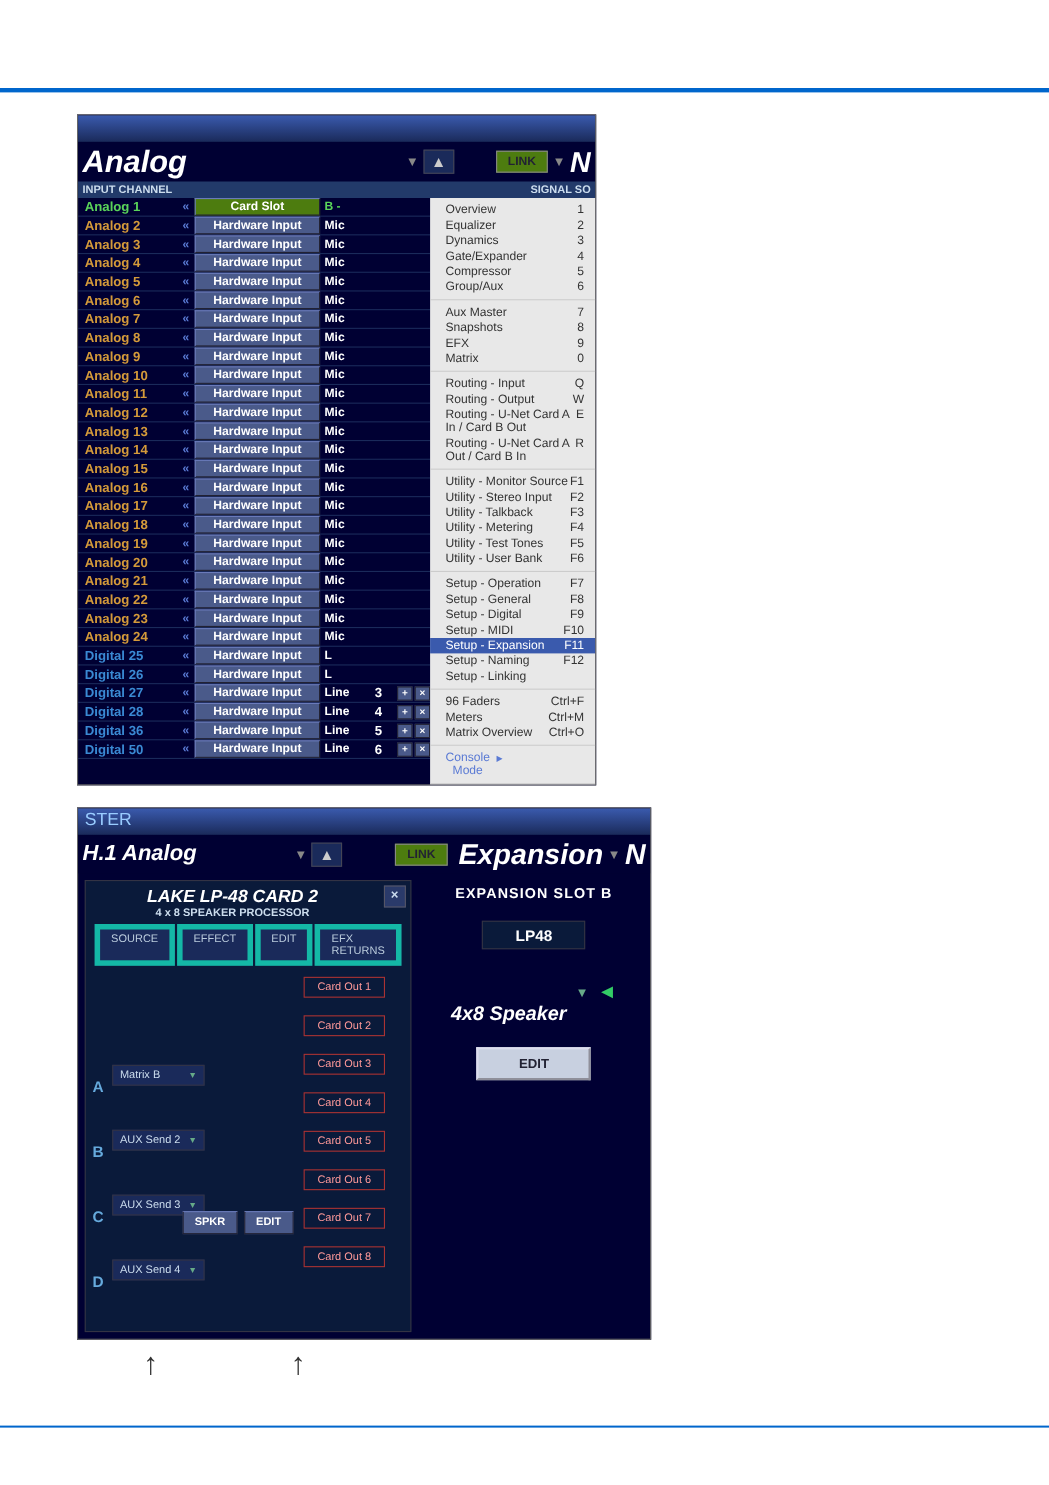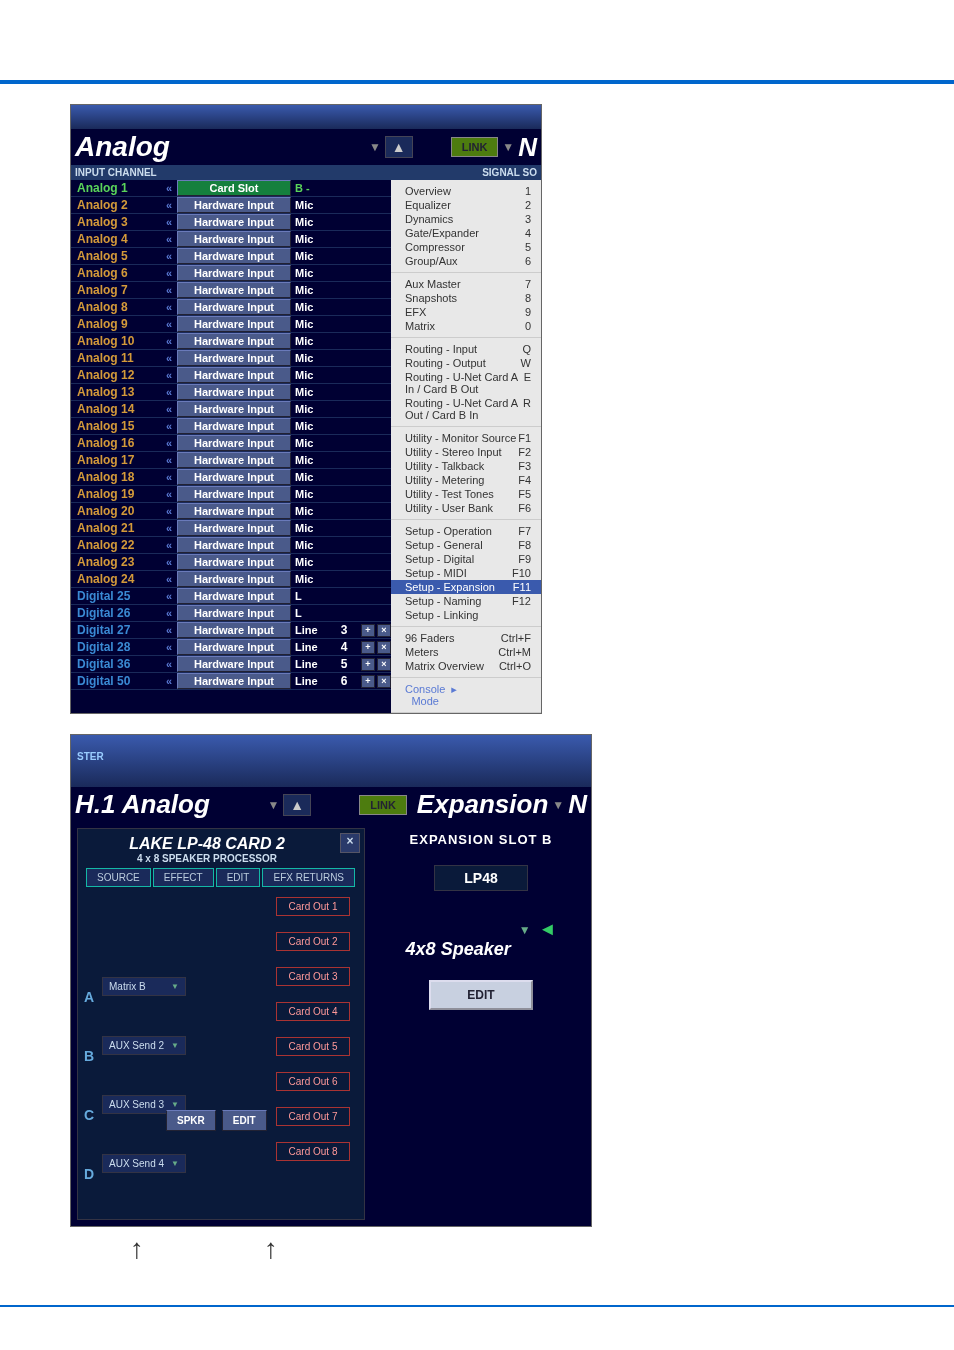--- a/index.html
+++ b/index.html
@@ -1,52 +1,52 @@
 <!DOCTYPE html>
 <html><head>
 <meta charset="utf-8">
 <style>
 body{margin:0;background:#fff;font-family:Arial,Helvetica,sans-serif;width:954px}
 .topline{height:4px;background:#0066cc;margin-top:80px}
 .shot{margin:20px 0 0 70px;background:#000033;border:1px solid #666}
 .shot1{width:470px}
 .shot2{width:520px}
 .titlebar{background:linear-gradient(#3a5aad,#1a2a5a);height:24px}
-.titlebar2{background:linear-gradient(#3a5aad,#1a2a5a);height:20px;color:#9cf;padding:16px 6px;font-size:10px;font-weight:bold}
+.titlebar2{background:linear-gradient(#3a5aad,#1a2a5a);height:20px;color:#9cf;padding:2px 6px;font-size:16px;font-weight:normal}
 .hdr{display:flex;align-items:center;background:#000033;padding:2px 4px;gap:4px}
 .hdr-title{color:#fff;font:bold italic 28px Arial;flex:1}
 .tri{color:#888;font-size:12px}
 .up{background:#1a2a5a;border:1px solid #445;color:#ccc;padding:2px 6px;font-size:14px}
 .link{background:#4d7c0f;border:1px solid #888;color:#223;font:bold 11px Arial;padding:3px 10px}
 .route{color:#fff;font:bold italic 26px Arial;margin-left:6px}
 .colhdr{background:#223a6a;color:#cde;font:bold 10px Arial;padding:2px 4px;display:flex}
 .colhdr span:first-child{flex:1}
 .rows{display:flex}
 .leftcol{flex:0 0 260px}
 .row{display:flex;align-items:center;border-bottom:1px solid #1a2a5a;height:16px;font:bold 12px Arial}
 .ch{color:#d49a3a;width:84px;padding-left:6px}
 .ch.sel{color:#5ad45a}
 .ch.dig{color:#3a8ad4}
 .arr{color:#5a7ad4;width:16px;text-align:center;font-size:11px}
 .btn{background:#4a5a8a;border:1px solid #223;border-top-color:#6a7aba;border-left-color:#6a7aba;color:#fff;font:bold 11px Arial;padding:1px 6px;width:100px;text-align:center}
-.btn.cs{background:#15803d}
+.btn.cs{background:#4d7c0f}
 .sig{color:#fff;font:bold 11px Arial;width:34px;padding-left:4px}
 .sig.b{color:#5ad45a}
 .menu{flex:1;background:#e8e8e8;font:11px Arial;color:#333}
 .mgrp{border-bottom:1px solid #ccc;padding:4px 0}
 .mitem{display:flex;padding:1px 10px 1px 14px}
 .mitem span:first-child{flex:1}
 .mitem.hl{background:#3a5aad;color:#fff}
 .mitem.arr:after{content:'▸';margin-left:6px}
 .exp-hdr{color:#fff;font:bold 13px Arial;text-align:center;padding:10px 0;letter-spacing:1px}
 .card-title{color:#fff;font:bold italic 16px Arial;text-align:center;padding-top:6px}
 .card-sub{color:#cde;font:bold 10px Arial;text-align:center}
 .card-close{float:right;background:#2a3a6a;border:1px solid #556;color:#cde;font:bold 12px Arial;width:18px;height:18px;text-align:center;margin:4px}
 .tabs{display:flex;gap:2px;padding:4px 8px;font:10px Arial;color:#bcd}
-.tabs span{background:#1a2a5a;padding:3px 10px;border:1px solid #14b8a6}
+.tabs span{background:#1a2a5a;padding:3px 10px;border:5px solid #14b8a6}
 .cardbody{display:flex;padding:6px}
 .srccol{flex:0 0 100px}
 .midcol{flex:0 0 90px;display:flex;flex-direction:column;justify-content:center;gap:6px}
 .outcol{flex:0 0 70px;display:flex;flex-direction:column;gap:16px;align-items:flex-end;padding-right:8px}
 .srcbtn{background:#1a2a5a;border:1px solid #334;color:#cde;font:10px Arial;padding:0 6px;width:70px;height:17px;margin-bottom:20px;display:flex;align-items:center}
 .srcid{color:#6ad;font:bold 14px Arial;width:14px;display:inline-block}
 .srcwrap{display:flex;align-items:center;gap:4px;margin-bottom:20px}
 .outbtn{background:#0a1a3a;border:1px solid #a33;color:#f99;font:10px Arial;padding:3px 6px;width:60px;text-align:center}
 .spedit{display:flex;gap:6px;margin-left:-20px}
 .spedit div{background:#4a5a8a;border:1px solid #223;border-top-color:#6a7aba;color:#fff;font:bold 10px Arial;padding:4px 10px}
@@ -413,21 +413,21 @@
             <span></span>
           </div>
         </div>
       </div>
   </div>
 </div>
 
 <div class="shot shot2">
   <div class="titlebar2">STER</div>
   <div class="hdr">
-    <div class="hdr-title" style="font-size:26px">H.1 Analog</div>
+    <div class="hdr-title" style="font-size:20px">H.1 Analog</div>
     <span class="tri">▼</span>
     <div class="up">▲</div>
     <div style="width:40px"></div>
     <div class="link">LINK</div>
     <div class="route">Expansion</div>
     <span class="tri">▼</span>
     <div style="color:#fff;font:bold italic 26px Arial">N</div>
   </div>
   <div style="display:flex">
     <div style="flex:0 0 270px;background:#0a1a3a;margin:6px;border:1px solid #334;position:relative">

